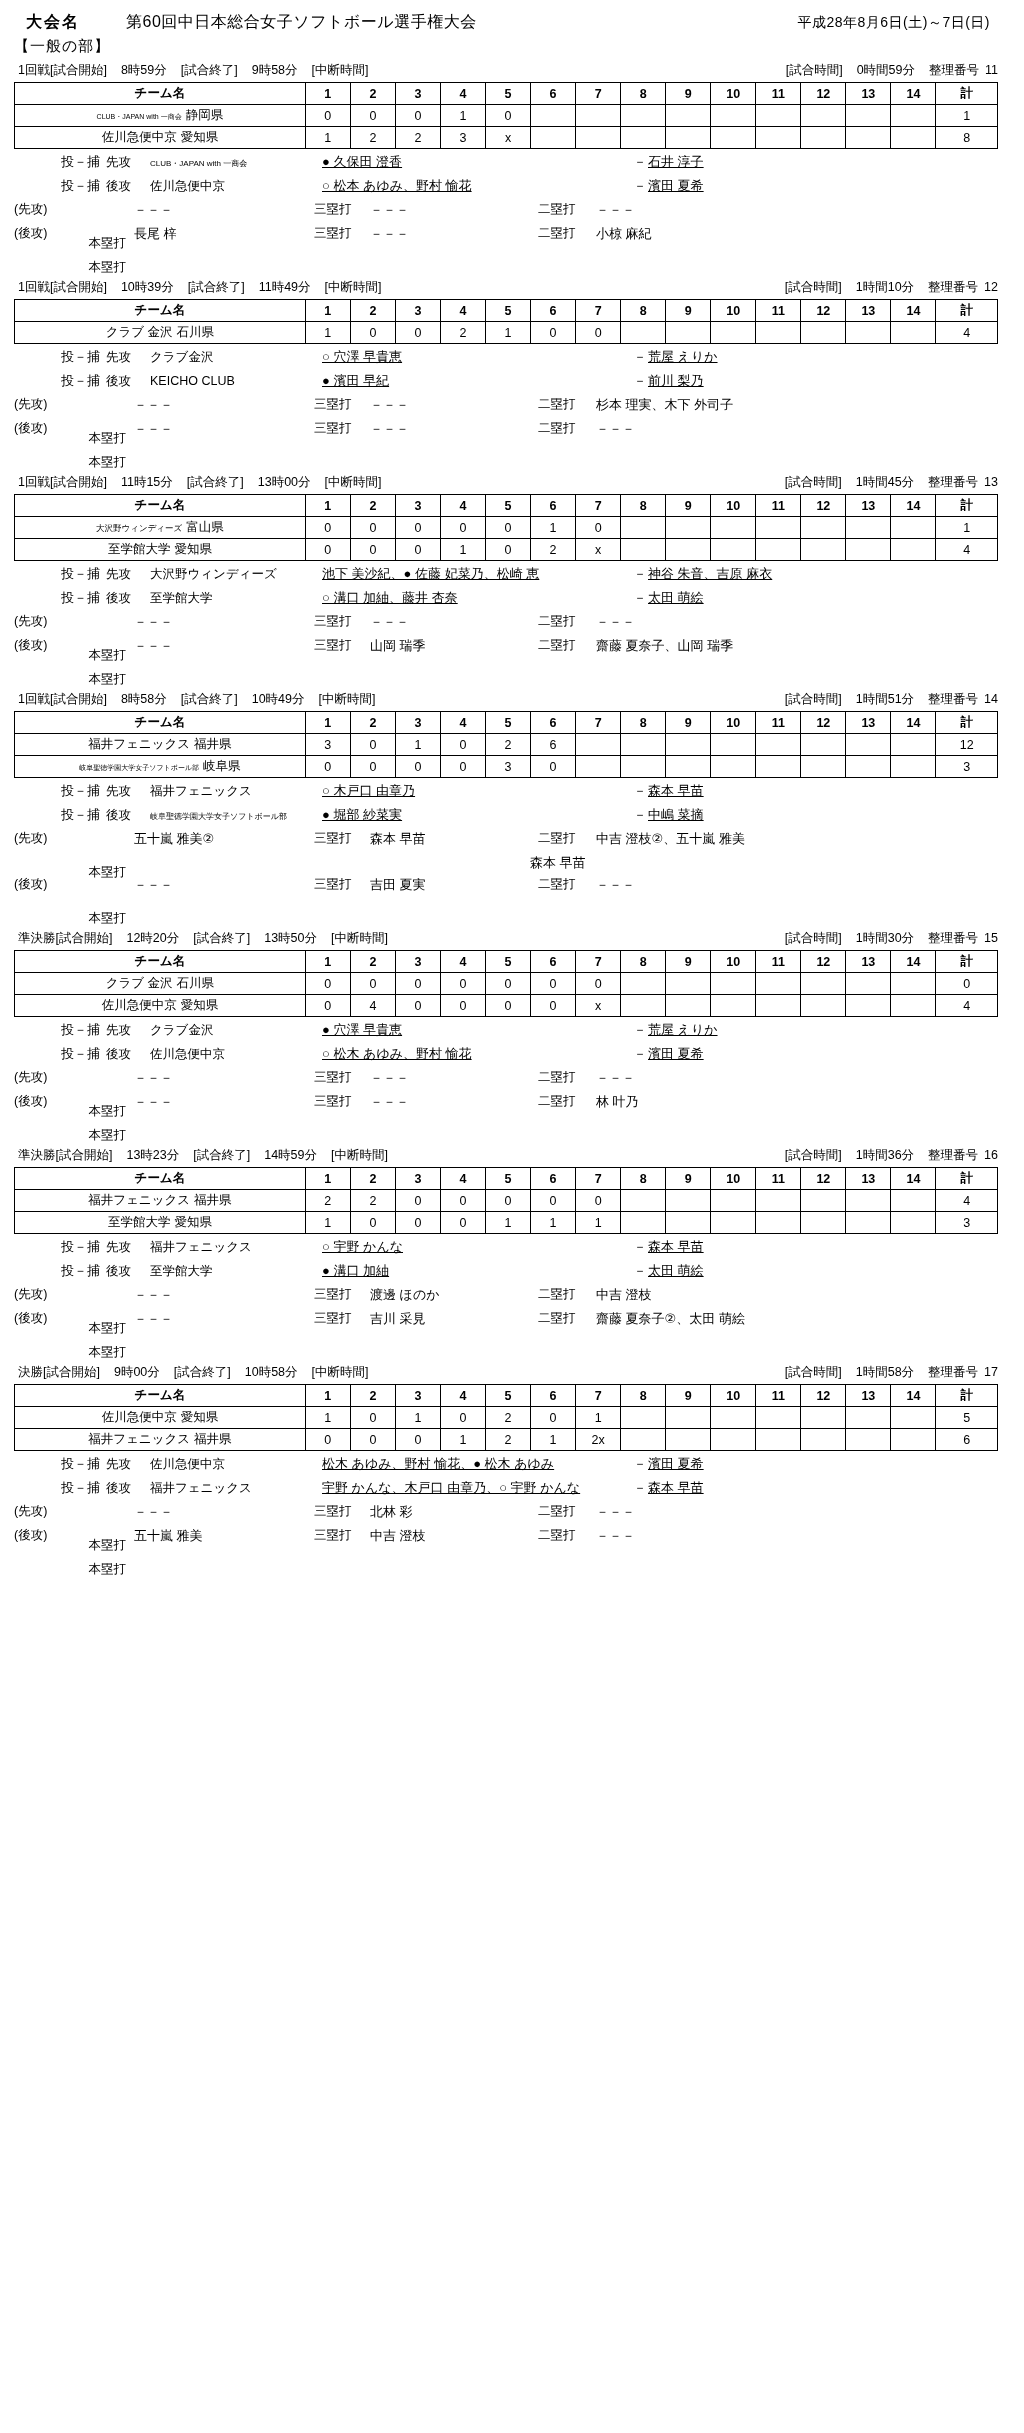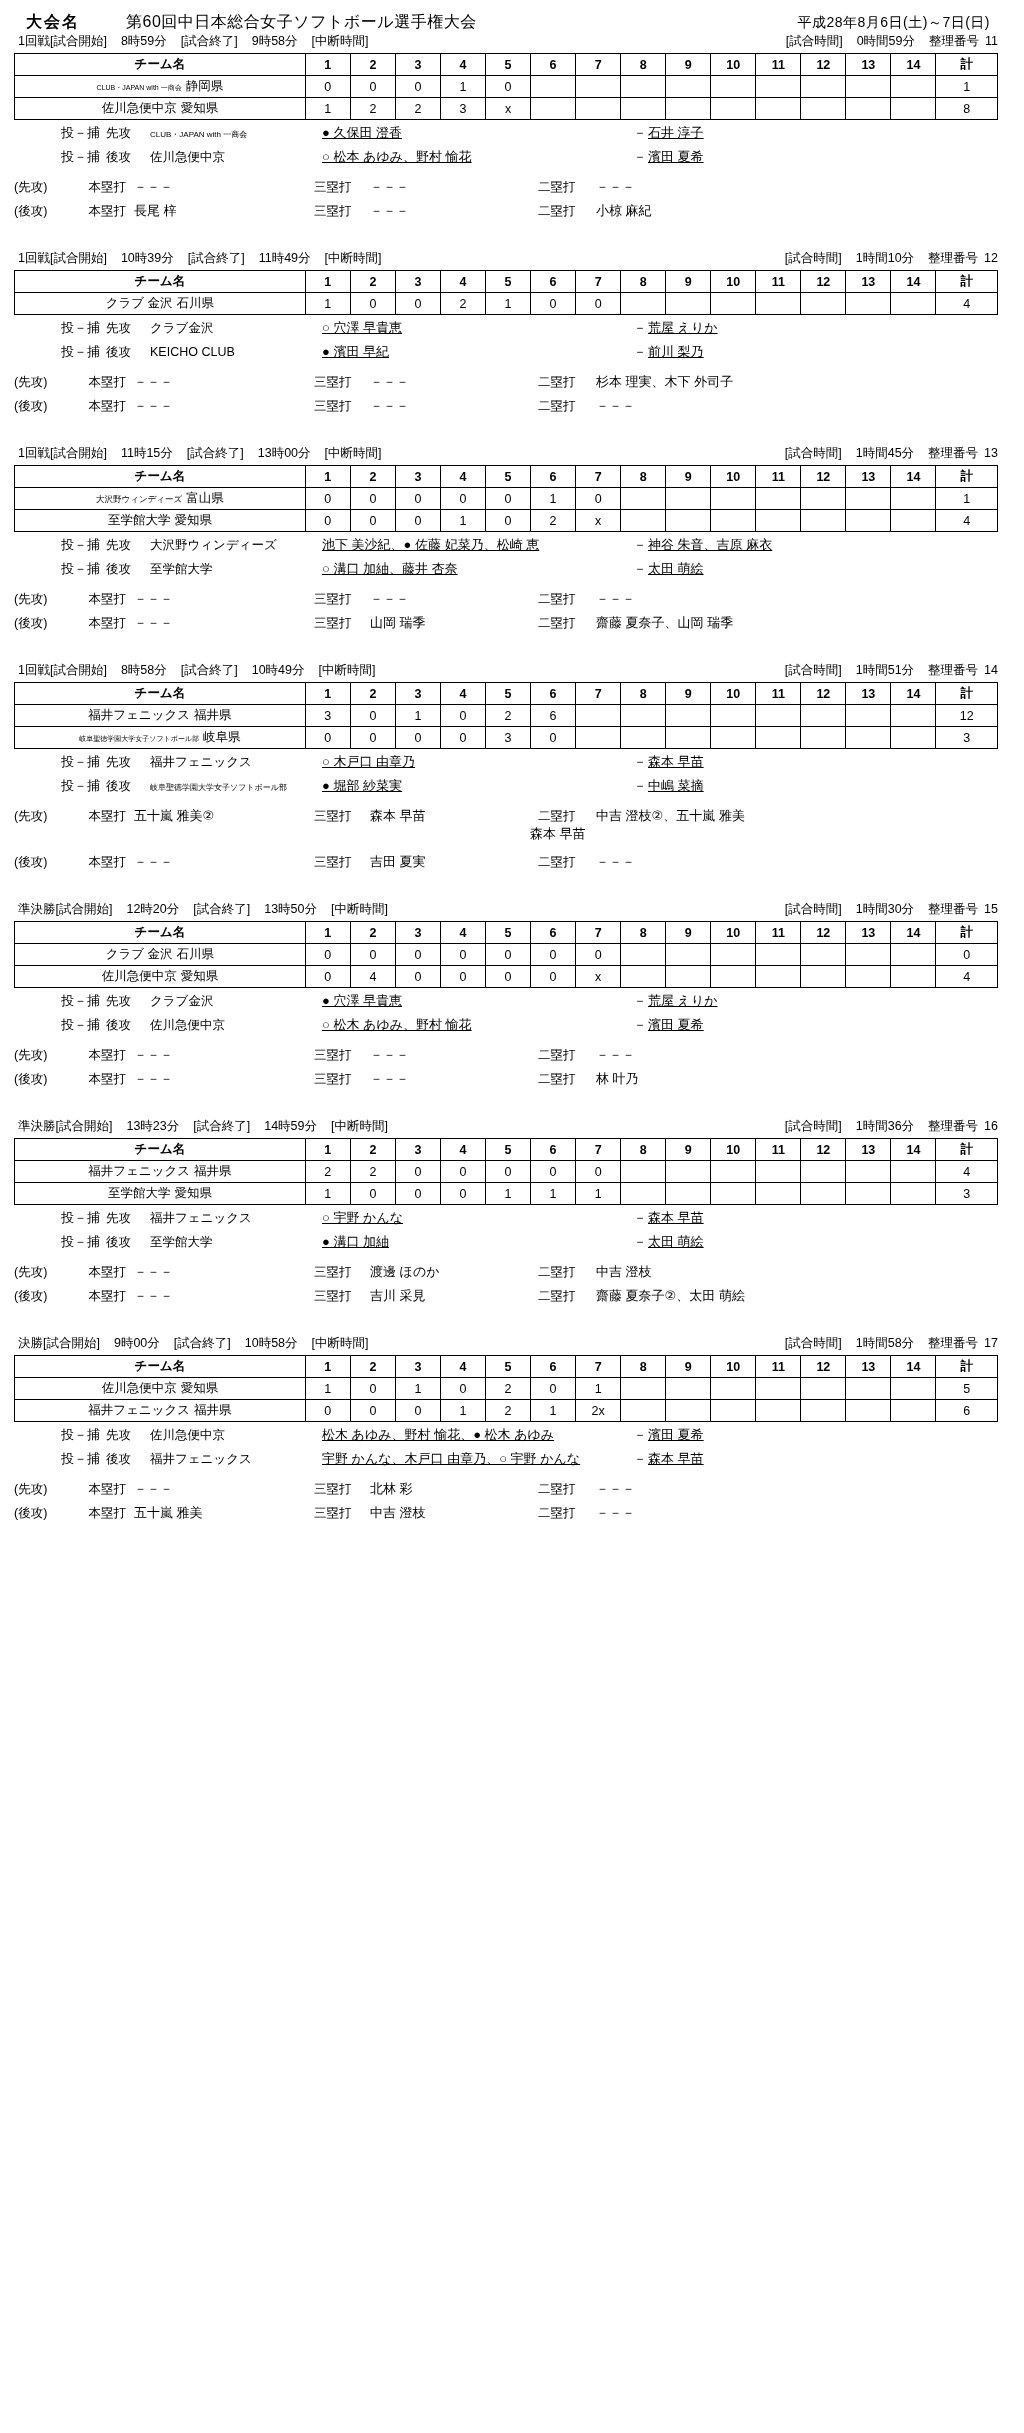--- a/index.html
+++ b/index.html
@@ -52,21 +52,21 @@
   .details{padding:4px 0 0 0;font-size:13px;}
   .drow{display:flex;align-items:baseline;height:24px;}
   .drow .lbl{width:86px;text-align:right;padding-right:6px;white-space:nowrap;font-size:13px;}
   .drow .ord{width:44px;white-space:nowrap;font-size:12.5px;}
   .drow .team-nm{width:172px;white-space:nowrap;font-size:12.5px;overflow:hidden;}
   .drow .team-nm.tiny{font-size:8px;}
   .drow .pitchers{width:310px;white-space:nowrap;font-size:13px;text-decoration:underline;}
   .drow .dash{width:16px;text-align:center;}
   .drow .catcher{white-space:nowrap;font-size:13px;text-decoration:underline;}
 
-  .hrow{display:flex;align-items:flex-end;height:24px;}
+  .hrow{display:flex;align-items:flex-start;height:24px;}
   .hrow .side{width:58px;font-size:12.5px;white-space:nowrap;}
   .hrow .k{width:54px;font-size:12.5px;white-space:nowrap;text-align:right;padding-right:8px;margin-top:34px;}
   .hrow .v{width:180px;font-size:13px;white-space:nowrap;}
   .hrow .k2{width:56px;font-size:12.5px;white-space:nowrap;text-align:left;}
   .hrow .v2{width:168px;font-size:13px;white-space:nowrap;}
   .hrow .k3{width:58px;font-size:12.5px;white-space:nowrap;text-align:left;}
   .hrow .v3{font-size:13px;white-space:nowrap;}
   .cont{display:flex;height:22px;}
   .cont .pad{width:58px;}
   .cont .c2{width:234px;}
@@ -77,20 +77,21 @@
 <body>
 
 <div class="page">
 
   <div class="doc-header">
     <span class="hdr-label">大会名</span>
     <span class="hdr-title">第60回中日本総合女子ソフトボール選手権大会</span>
     <span class="hdr-date">平成28年8月6日(土)～7日(日)</span>
   </div>
 
+  <div class="section-label">【一般の部】</div>
 
   <div id="games-root">
       <div class="game">
         <div class="meta">
           <span class="round">1回戦</span>
           <span class="m">[試合開始]</span>
           <span class="m">8時59分</span>
           <span class="m">[試合終了]</span>
           <span class="m">9時58分</span>
           <span class="m">[中断時間]</span>

